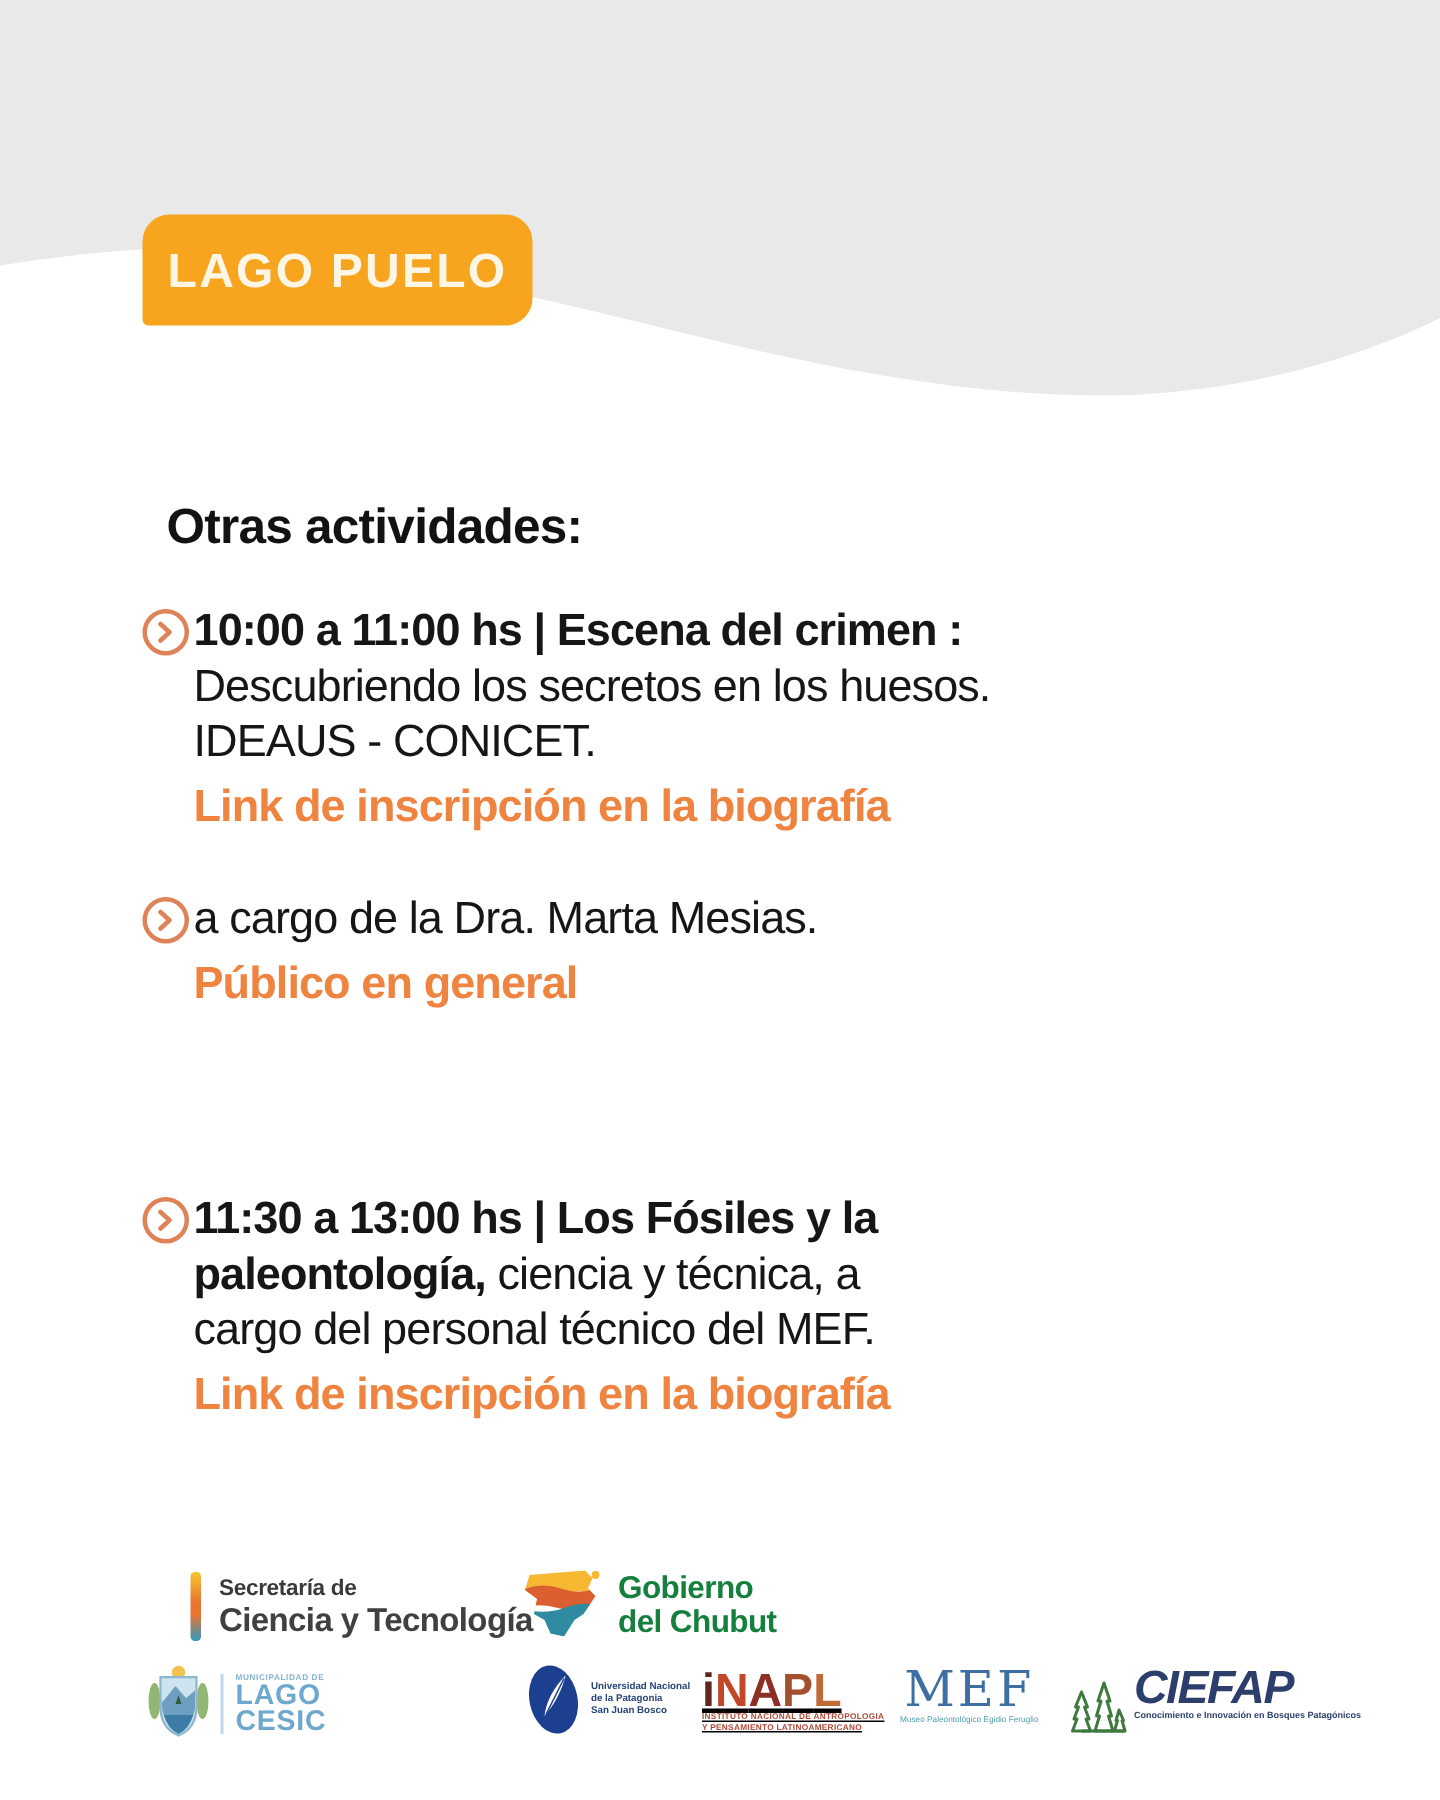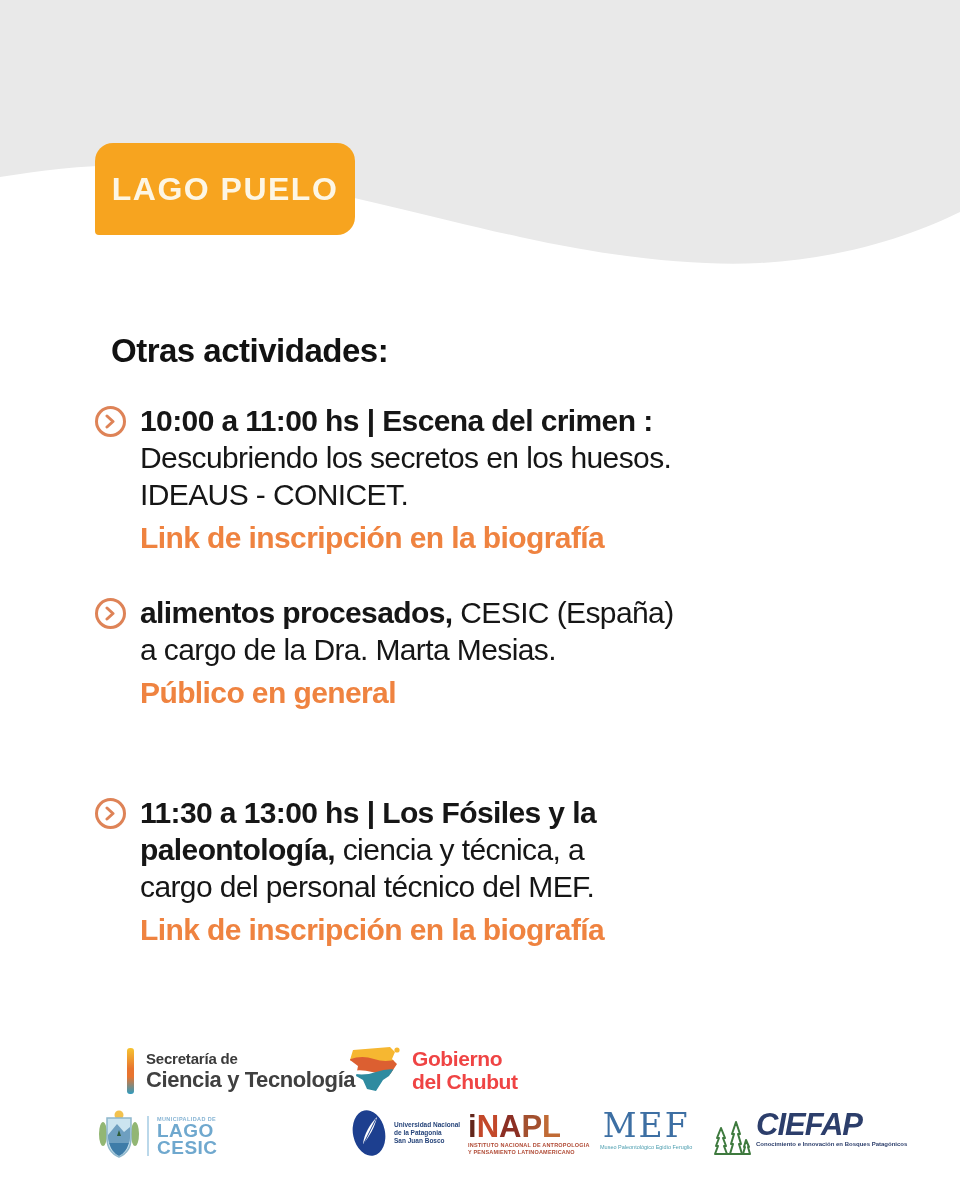--- a/index.html
+++ b/index.html
@@ -4,72 +4,72 @@
 <style>
   html,body{margin:0;padding:0;background:#ffffff;}
   .canvas{
     position:relative;width:960px;height:1200px;overflow:hidden;background:#ffffff;
     font-family:"Liberation Sans",sans-serif;
   }
   
   .wave{position:absolute;top:0;left:0;width:960px;height:300px;display:block;}
   
   .badge{
-    position:absolute;left:95px;top:143px;width:260px;height:92px;
+    position:absolute;left:95px;top:143px;width:260px;height:74px;
     background:#F7A41F;border-radius:18px 18px 18px 4px;
     display:flex;align-items:center;justify-content:center;
   }
   .badge span{
     color:#FDF6E4;font-size:32px;font-weight:600;letter-spacing:1.5px;
   }
   
   .heading{
     position:absolute;left:97px;top:318px;margin:14px;
     font-size:33px;font-weight:700;color:#121212;letter-spacing:-0.5px;
   }
   
   .activity{position:absolute;left:95px;width:720px;display:flex;}
   .bullet{
     flex:0 0 auto;width:25px;height:25px;margin-top:4px;
     border:3px solid #DE8357;border-radius:50%;
     display:flex;align-items:center;justify-content:center;
   }
   .bullet svg{display:block;}
-  .activity-text{margin-left:14px;}
+  .activity-text{margin-left:3px;}
   .line{
     font-size:30px;line-height:37px;color:#161616;letter-spacing:-0.6px;
     white-space:nowrap;
   }
   .line .b{font-weight:700;}
   .line.link{font-weight:700;color:#EF8340;margin-top:6px;}
   
   .secretaria{position:absolute;left:95px;top:1048px;display:flex;align-items:center;padding-left:32px;}
   .secretaria .bar{
     width:7px;height:46px;border-radius:3px;margin-right:12px;
     background:linear-gradient(180deg,#F6C431 0%,#E8742F 45%,#E8742F 62%,#2E9BBF 100%);
   }
   .secretaria .t1{font-size:15px;font-weight:700;color:#3A3A3A;letter-spacing:-0.2px;}
   .secretaria .t2{font-size:22px;font-weight:700;color:#404040;letter-spacing:-0.4px;}
   .gobierno{position:absolute;left:346px;top:1046px;display:flex;align-items:center;}
   .gobierno svg{display:block;margin-right:10px;}
-  .gobierno .t{font-size:21px;font-weight:700;color:#ef4444;line-height:23px;letter-spacing:-0.4px;}
+  .gobierno .t{font-size:21px;font-weight:700;color:#15803d;line-height:23px;letter-spacing:-0.4px;}
   
   .logo{position:absolute;top:1108px;}
   .lp{left:97px;display:flex;align-items:center;}
   .lp .divider{width:2px;height:40px;background:#BBD8EA;margin:0 8px 0 6px;}
   .lp .small{font-size:5.5px;color:#86B4D4;letter-spacing:0.4px;font-weight:700;}
   .lp .big{font-size:19px;font-weight:700;color:#6FA8CE;line-height:17px;letter-spacing:0.5px;}
   .conicet{left:228px;top:1112px;text-align:center;}
   .conicet .word{
     font-family:"Liberation Serif",serif;font-size:14px;color:#26425F;
     letter-spacing:4px;font-weight:700;
   }
   .unpsjb{left:350px;display:flex;align-items:center;}
   .unpsjb .t{font-size:6.5px;color:#27457A;line-height:8px;margin-left:6px;font-weight:700;}
-  .inapl{left:468px;top:1112px;}
+  .inapl{left:468px;top:1112px;text-decoration:underline;}
   .inapl .word{font-size:31px;font-weight:700;letter-spacing:0px;line-height:30px;font-style:normal;}
   .inapl .word span:nth-child(1){color:#63261B;}
   .inapl .word span:nth-child(2){color:#C3482A;}
   .inapl .word span:nth-child(3){color:#8C2F24;}
   .inapl .word span:nth-child(4){color:#A3502F;}
   .inapl .word span:nth-child(5){color:#C06A35;}
   .inapl .sub{font-size:5.5px;color:#B04A35;line-height:7px;letter-spacing:0.2px;font-weight:700;}
   .mef{left:600px;top:1110px;text-align:center;}
   .mef .word{
     font-family:"DejaVu Serif",serif;font-size:33px;color:#3D6FA3;
@@ -113,21 +113,20 @@
     </div>
   </section>
 
   <section class="activity" style="top:594px">
     <span class="bullet">
       <svg width="11" height="15" viewBox="0 0 11 15">
           <path d="M2,2 L8,7.5 L2,13" fill="none" stroke="#DE8357" stroke-width="3" stroke-linecap="round" stroke-linejoin="round"></path>
         </svg>
     </span>
     <div class="activity-text">
-      <div class="line"><span class="b">alimentos procesados,</span><span> CESIC (España)</span></div>
       <div class="line"><span>a cargo de la Dra. Marta Mesias.</span></div>
       <div class="line link">Público en general</div>
     </div>
   </section>
 
   <section class="activity" style="top:794px">
     <span class="bullet">
       <svg width="11" height="15" viewBox="0 0 11 15">
           <path d="M2,2 L8,7.5 L2,13" fill="none" stroke="#DE8357" stroke-width="3" stroke-linecap="round" stroke-linejoin="round"></path>
         </svg>

